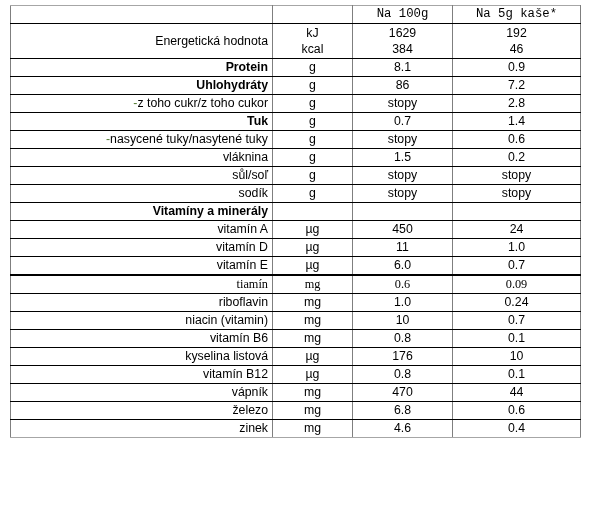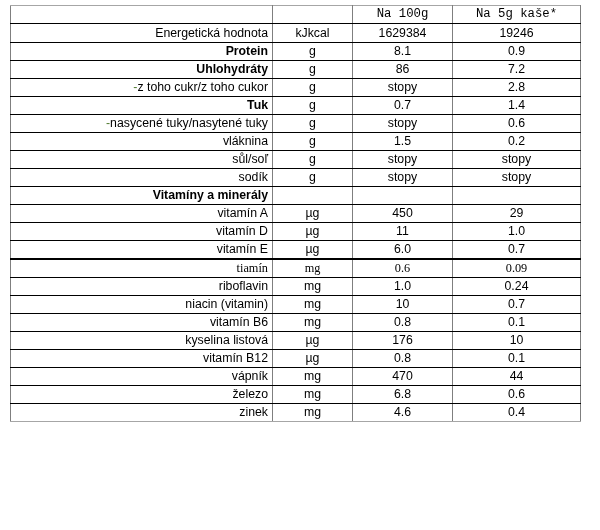--- a/index.html
+++ b/index.html
@@ -77,20 +77,21 @@
   .dash {
     color: #4f7a2e;
     display: inline-block;
     width: 62px;
     font-weight: normal;
   }
   .sub-label { display: inline-block; }
 
   .energy-stack {
     display: flex;
+    flex-direction: column;
     align-items: center;
     justify-content: center;
     line-height: 1.32;
   }
 </style>
 </head>
 <body>
 
 <div id="nutrition-table-wrap">
   <table class="nutrition">
@@ -179,21 +180,21 @@
         <tr>
           <td class="cell-name bold">Vitamíny a minerály</td>
           <td class="cell-unit"></td>
           <td class="cell-v1"></td>
           <td class="cell-v2"></td>
         </tr>
         <tr>
           <td class="cell-name">vitamín A</td>
           <td class="cell-unit">µg</td>
           <td class="cell-v1">450</td>
-          <td class="cell-v2">29</td>
+          <td class="cell-v2">24</td>
         </tr>
         <tr>
           <td class="cell-name">vitamín D</td>
           <td class="cell-unit">µg</td>
           <td class="cell-v1">11</td>
           <td class="cell-v2">1.0</td>
         </tr>
         <tr>
           <td class="cell-name">vitamín E</td>
           <td class="cell-unit">µg</td>

